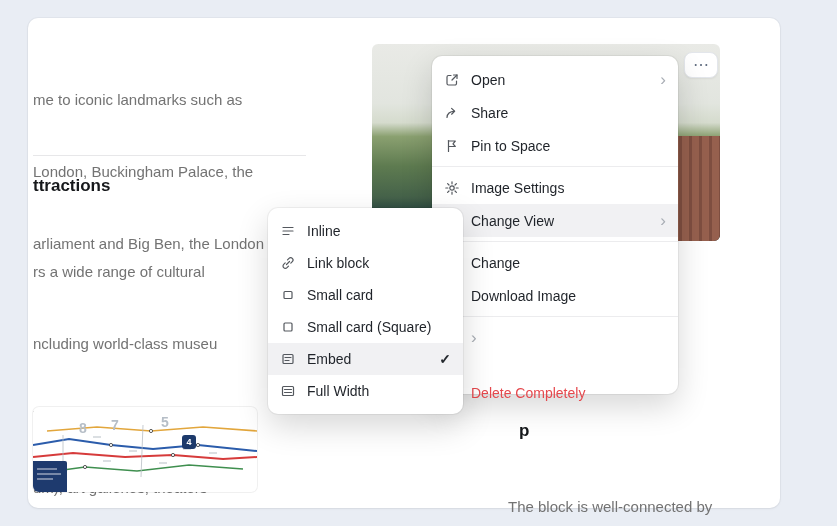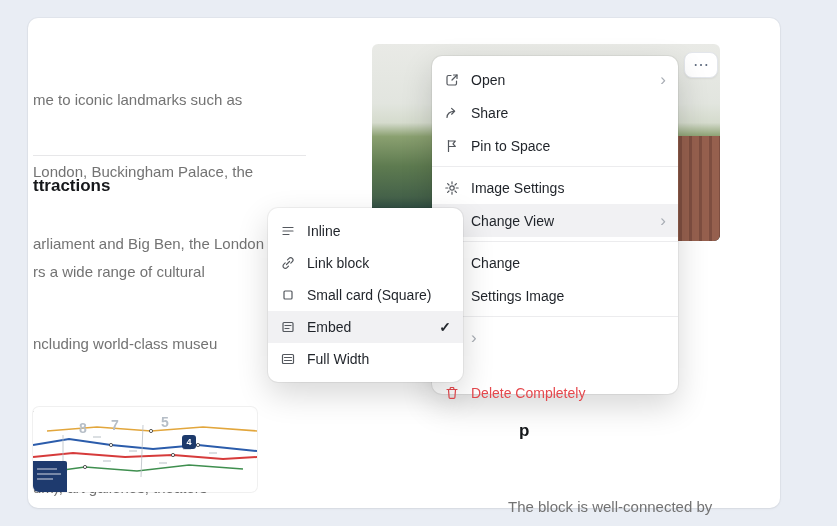--- a/index.html
+++ b/index.html
@@ -193,21 +193,21 @@
       <span class="lbl">Change</span>
     </div>
     <div class="mi">
       <span class="ic">
           <svg viewBox="0 0 16 16">
             <path d="M8 2.5v7.5"></path>
             <path d="M5 7.5 8 10.5 11 7.5"></path>
             <path d="M3.5 13h9"></path>
           </svg>
         </span>
-      <span class="lbl">Settings Image</span>
+      <span class="lbl">Download Image</span>
     </div>
     <div class="mdiv"></div>
     <div class="mi">
       <span class="ic">
           <svg viewBox="0 0 16 16">
             <rect x="5.5" y="5.5" width="7.5" height="7.5" rx="1.2"></rect>
             <path d="M10.5 3.5h-6a1 1 0 0 0-1 1v6"></path>
           </svg>
         </span>
       <span class="chev">›</span>
@@ -239,20 +239,28 @@
             <path d="M6.5 9.5 9.5 6.5"></path>
             <path d="M7.5 4.8 9 3.3a2.3 2.3 0 0 1 3.3 3.3L10.8 8.1"></path>
             <path d="M8.5 11.2 7 12.7a2.3 2.3 0 0 1-3.3-3.3l1.5-1.5"></path>
           </svg>
         </span>
       <span class="lbl">Link block</span>
     </div>
     <div class="mi">
       <span class="ic">
           <svg viewBox="0 0 16 16">
+            <rect x="4" y="4.5" width="8" height="7" rx="1"></rect>
+          </svg>
+        </span>
+      <span class="lbl">Small card</span>
+    </div>
+    <div class="mi">
+      <span class="ic">
+          <svg viewBox="0 0 16 16">
             <rect x="4" y="4" width="8" height="8" rx="1"></rect>
           </svg>
         </span>
       <span class="lbl">Small card (Square)</span>
     </div>
     <div class="mi hl">
       <span class="ic">
           <svg viewBox="0 0 16 16">
             <rect x="3" y="3.5" width="10" height="9" rx="1"></rect>
             <path d="M5 6.5h6M5 9.5h4"></path>

